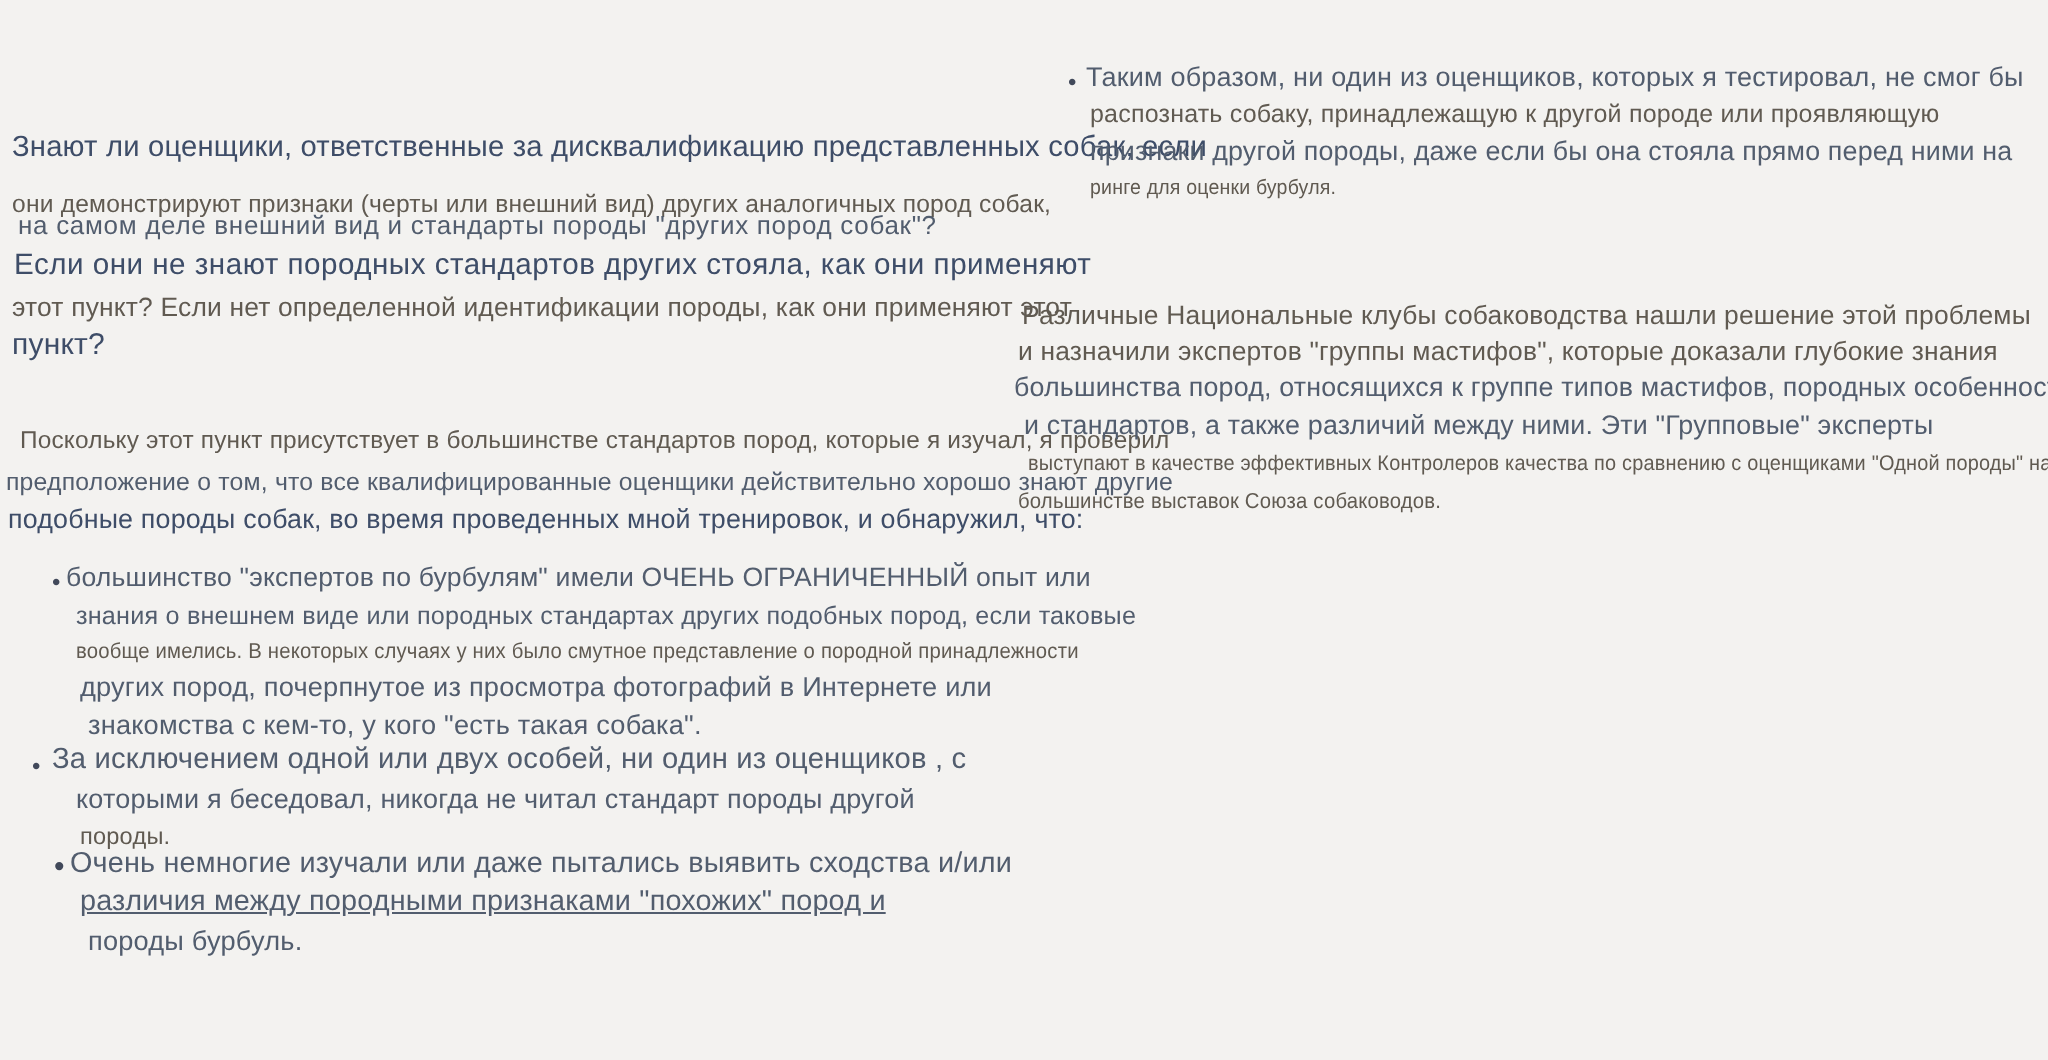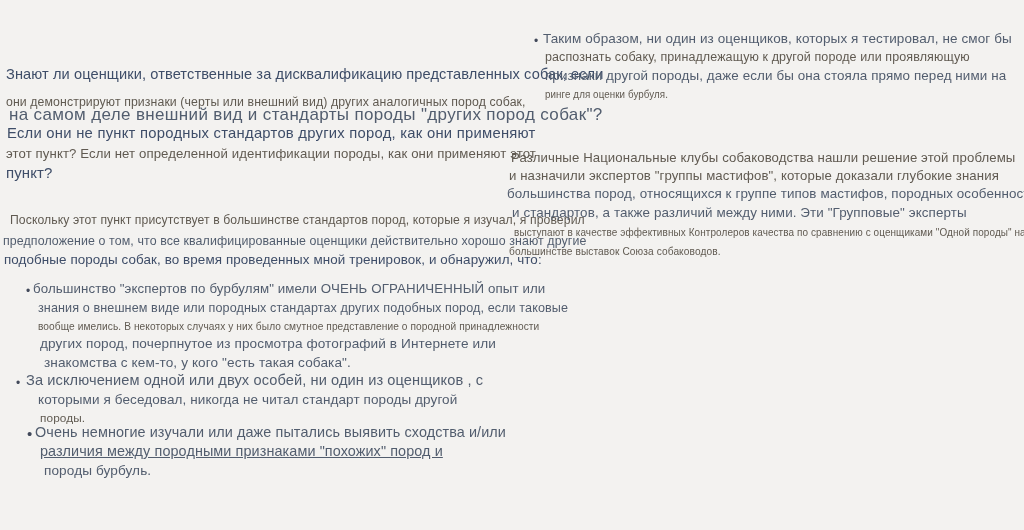--- a/index.html
+++ b/index.html
@@ -57,22 +57,22 @@
 </head>
 <body>
 
 <div class="page">
 
   <div class="col-left">
 
     <div>
       <div class="ln t-lg t-blue" style="left:6px; top:66px;">Знают ли оценщики, ответственные за дисквалификацию представленных собак, если</div>
       <div class="ln t-sm t-warm" style="left:6px; top:71px;margin-top:24px;">они демонстрируют признаки (черты или внешний вид) других аналогичных пород собак,</div>
-      <div class="ln t-lg t-grayblue" style="left:9px; top:105px; font-size:17px; letter-spacing:0.35px;">на самом деле внешний вид и стандарты породы "других пород собак"?</div>
-      <div class="ln t-lg t-blue" style="left:7px; top:125px; font-size:14.8px; letter-spacing:0.25px;">Если они не пункт породных стандартов других пород, как они применяют</div>
+      <div class="ln t-lg t-grayblue" style="left:9px; top:105px; font-size:13px; letter-spacing:0.35px;">на самом деле внешний вид и стандарты породы "других пород собак"?</div>
+      <div class="ln t-lg t-blue" style="left:7px; top:125px; font-size:14.8px; letter-spacing:0.25px;">Если они не знают породных стандартов других стояла, как они применяют</div>
       <div class="ln t-md t-warm" style="left:6px; top:146px; font-size:13.2px;">этот пункт? Если нет определенной идентификации породы, как они применяют этот</div>
       <div class="ln t-lg t-blue" style="left:6px; top:164px; font-size:15px;">пункт?</div>
     </div>
 
     <div>
       <div class="ln t-sm t-warm" style="left:10px; top:213px; font-size:12.2px;">Поскольку этот пункт присутствует в большинстве стандартов пород, которые я изучал, я проверил</div>
       <div class="ln t-sm t-grayblue" style="left:3px; top:234px; font-size:12.4px;">предположение о том, что все квалифицированные оценщики действительно хорошо знают другие</div>
       <div class="ln t-md t-blue" style="left:4px; top:252px; font-size:13.4px;">подобные породы собак, во время проведенных мной тренировок, и обнаружил, что:</div>
     </div>
 

